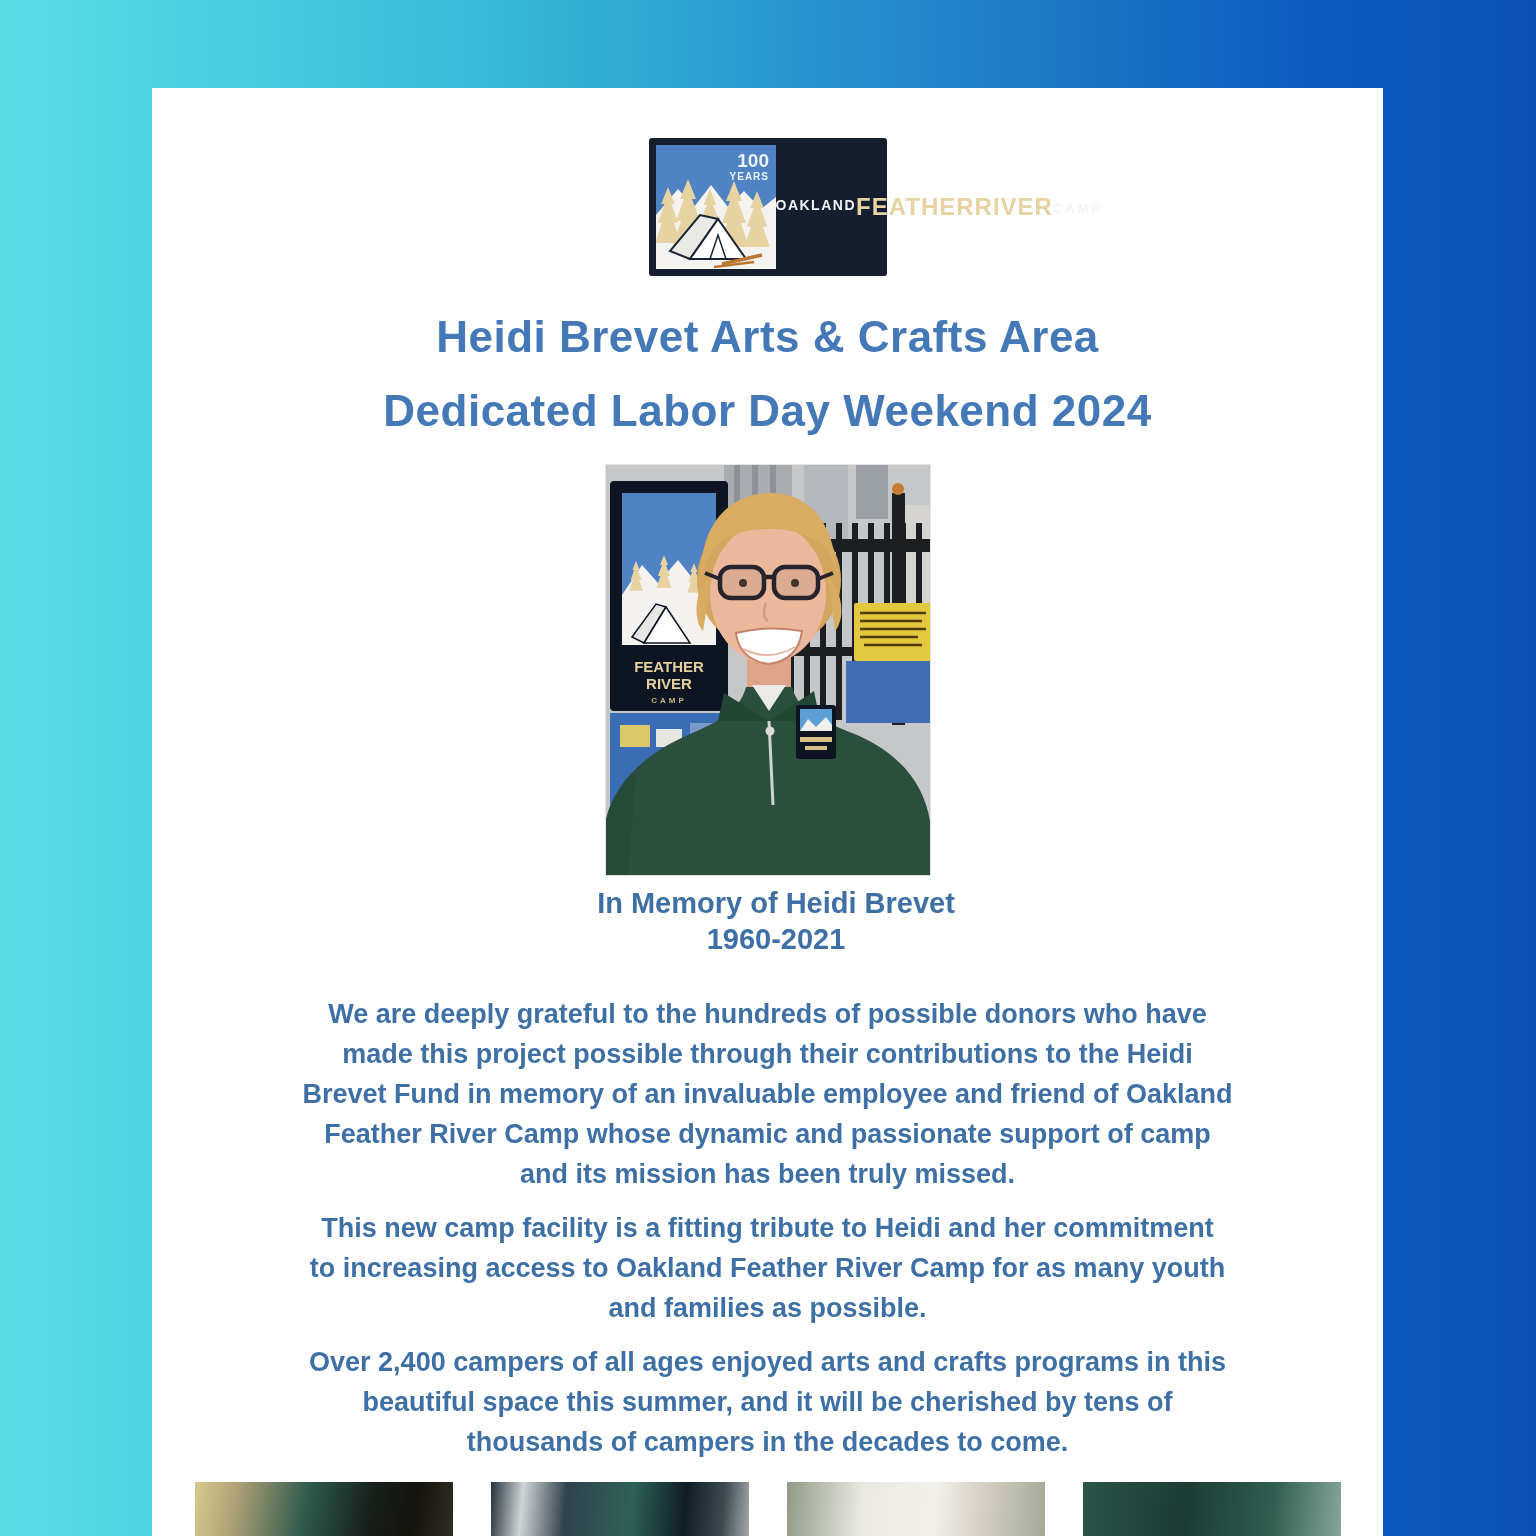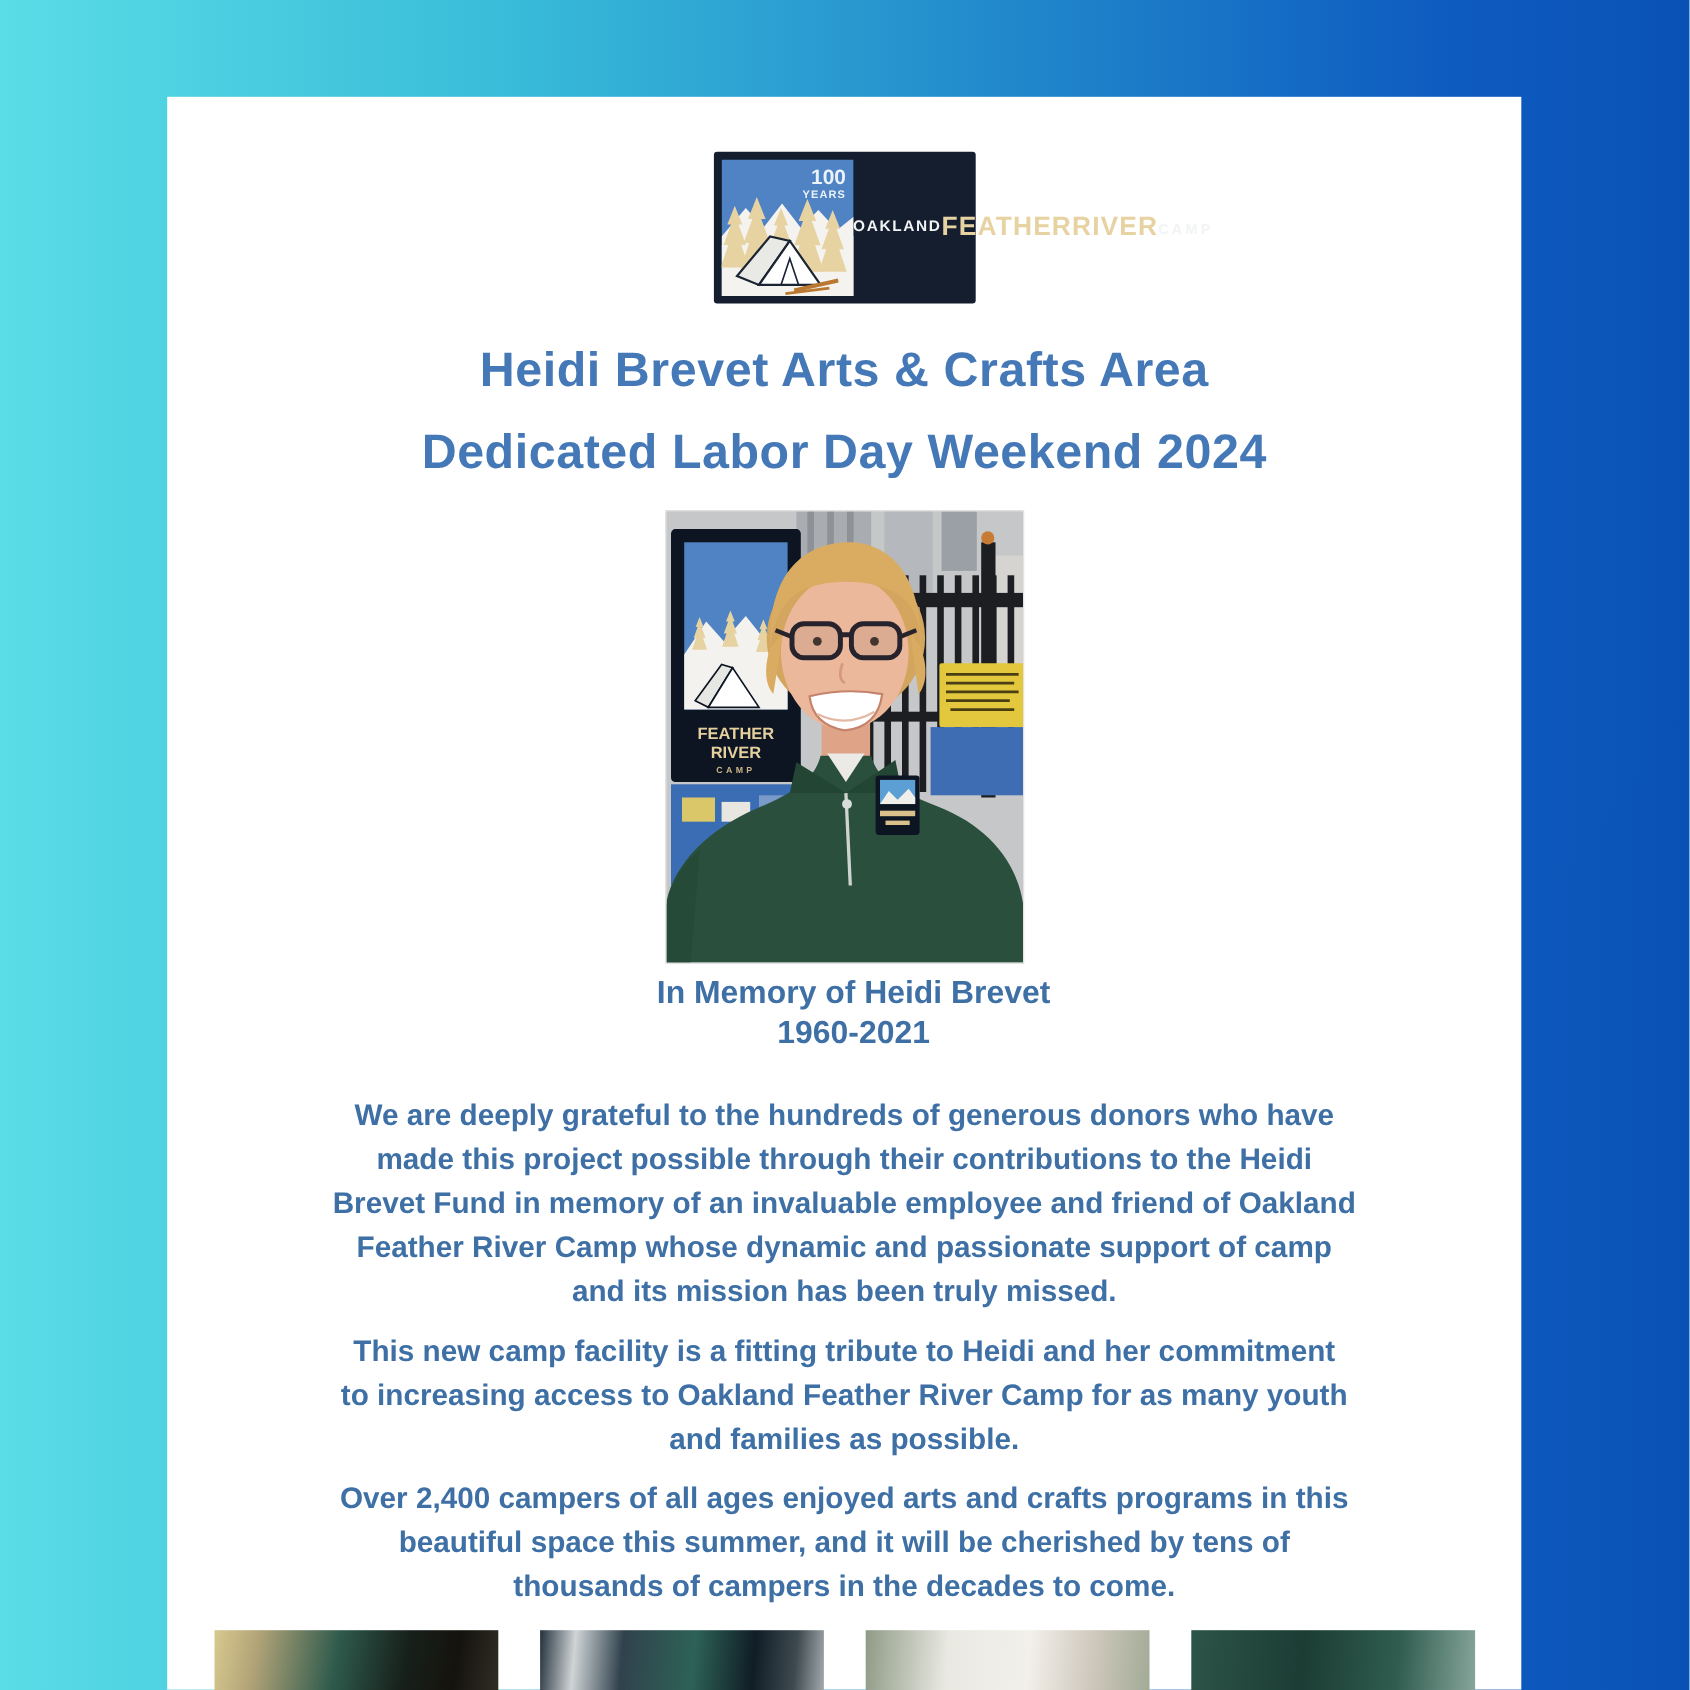--- a/index.html
+++ b/index.html
@@ -228,21 +228,21 @@
           </g>
           <path d="M0,410 L0,358 C4,338 14,320 30,308 L22,410 Z" fill="#264a38"></path>
         </g>
       </svg>
     </div>
 
     <div class="caption-line first">In Memory of Heidi Brevet</div>
     <div class="caption-line">1960-2021</div>
 
     <div class="para first">
-      <div class="para-line">We are deeply grateful to the hundreds of generous donors who have</div>
+      <div class="para-line">We are deeply grateful to the hundreds of possible donors who have</div>
       <div class="para-line">made this project possible through their contributions to the Heidi</div>
       <div class="para-line">Brevet Fund in memory of an invaluable employee and friend of Oakland</div>
       <div class="para-line">Feather River Camp whose dynamic and passionate support of camp</div>
       <div class="para-line">and its mission has been truly missed.</div>
     </div>
     <div class="para">
       <div class="para-line">This new camp facility is a fitting tribute to Heidi and her commitment</div>
       <div class="para-line">to increasing access to Oakland Feather River Camp for as many youth</div>
       <div class="para-line">and families as possible.</div>
     </div>

